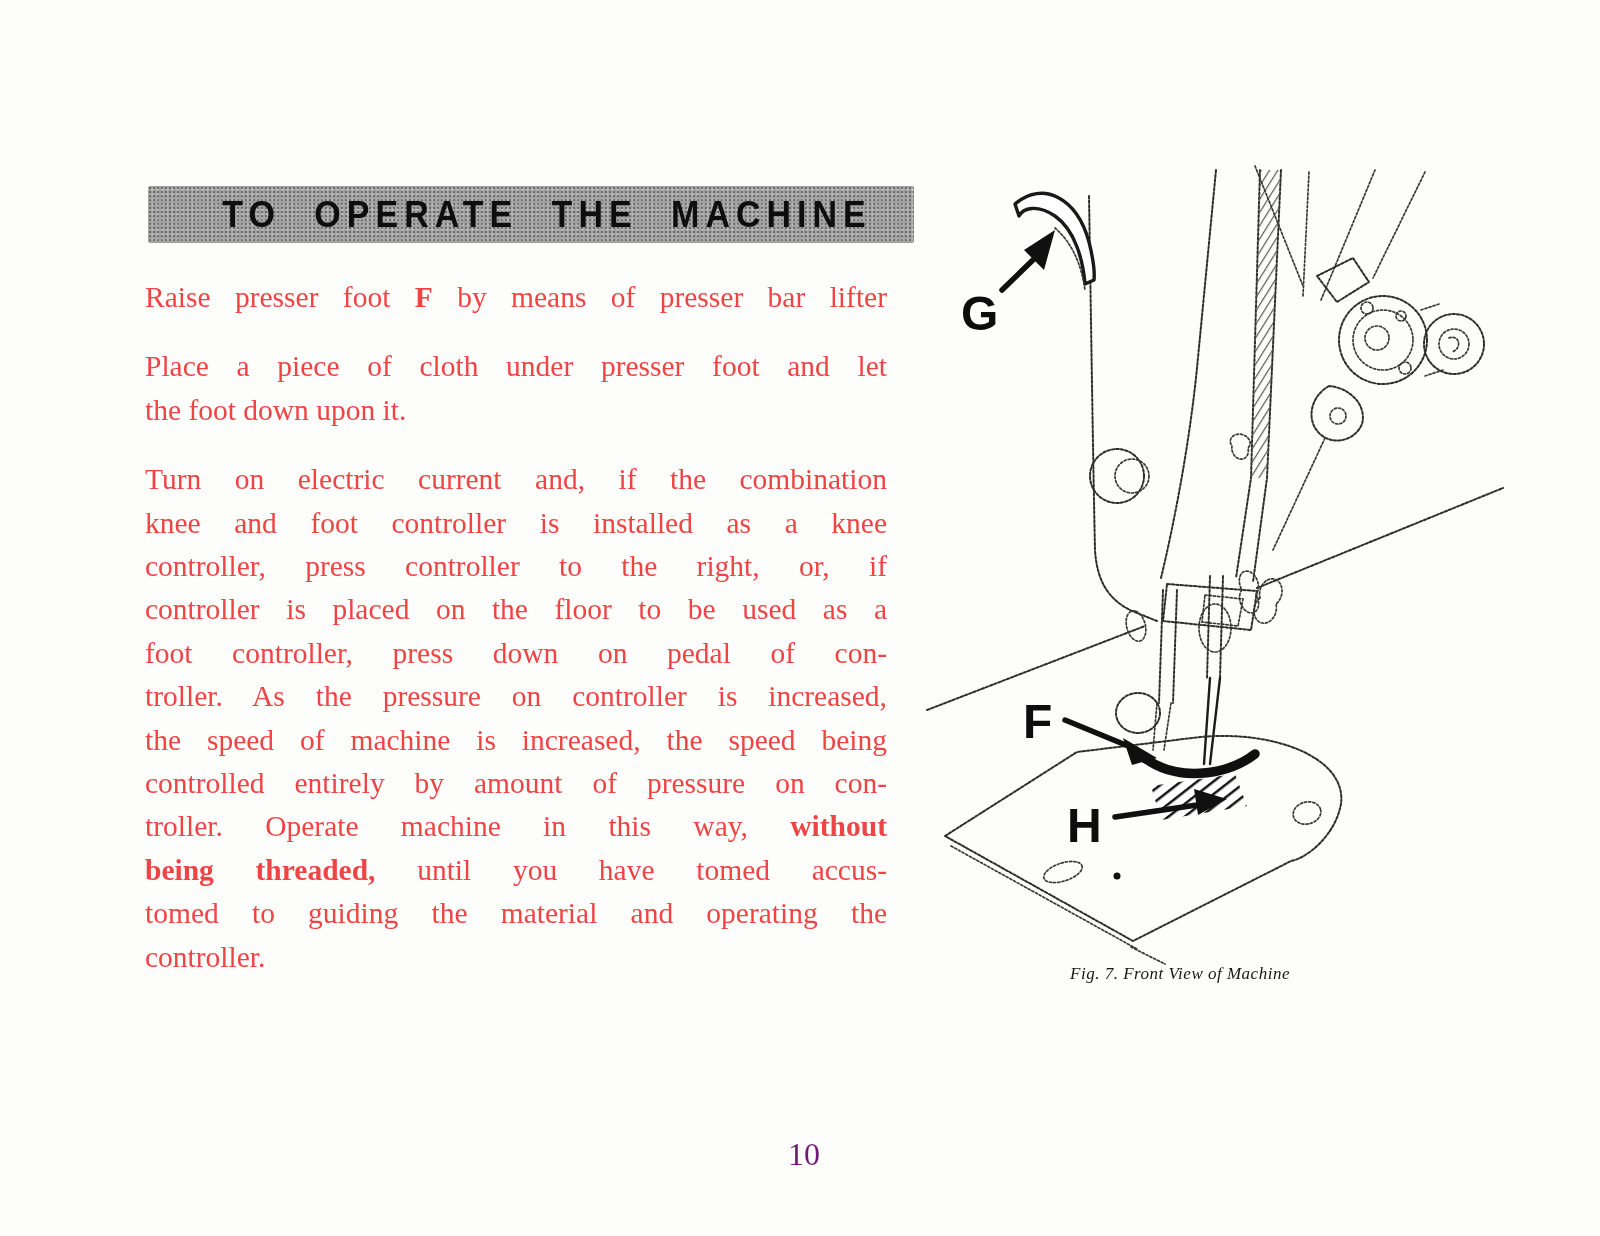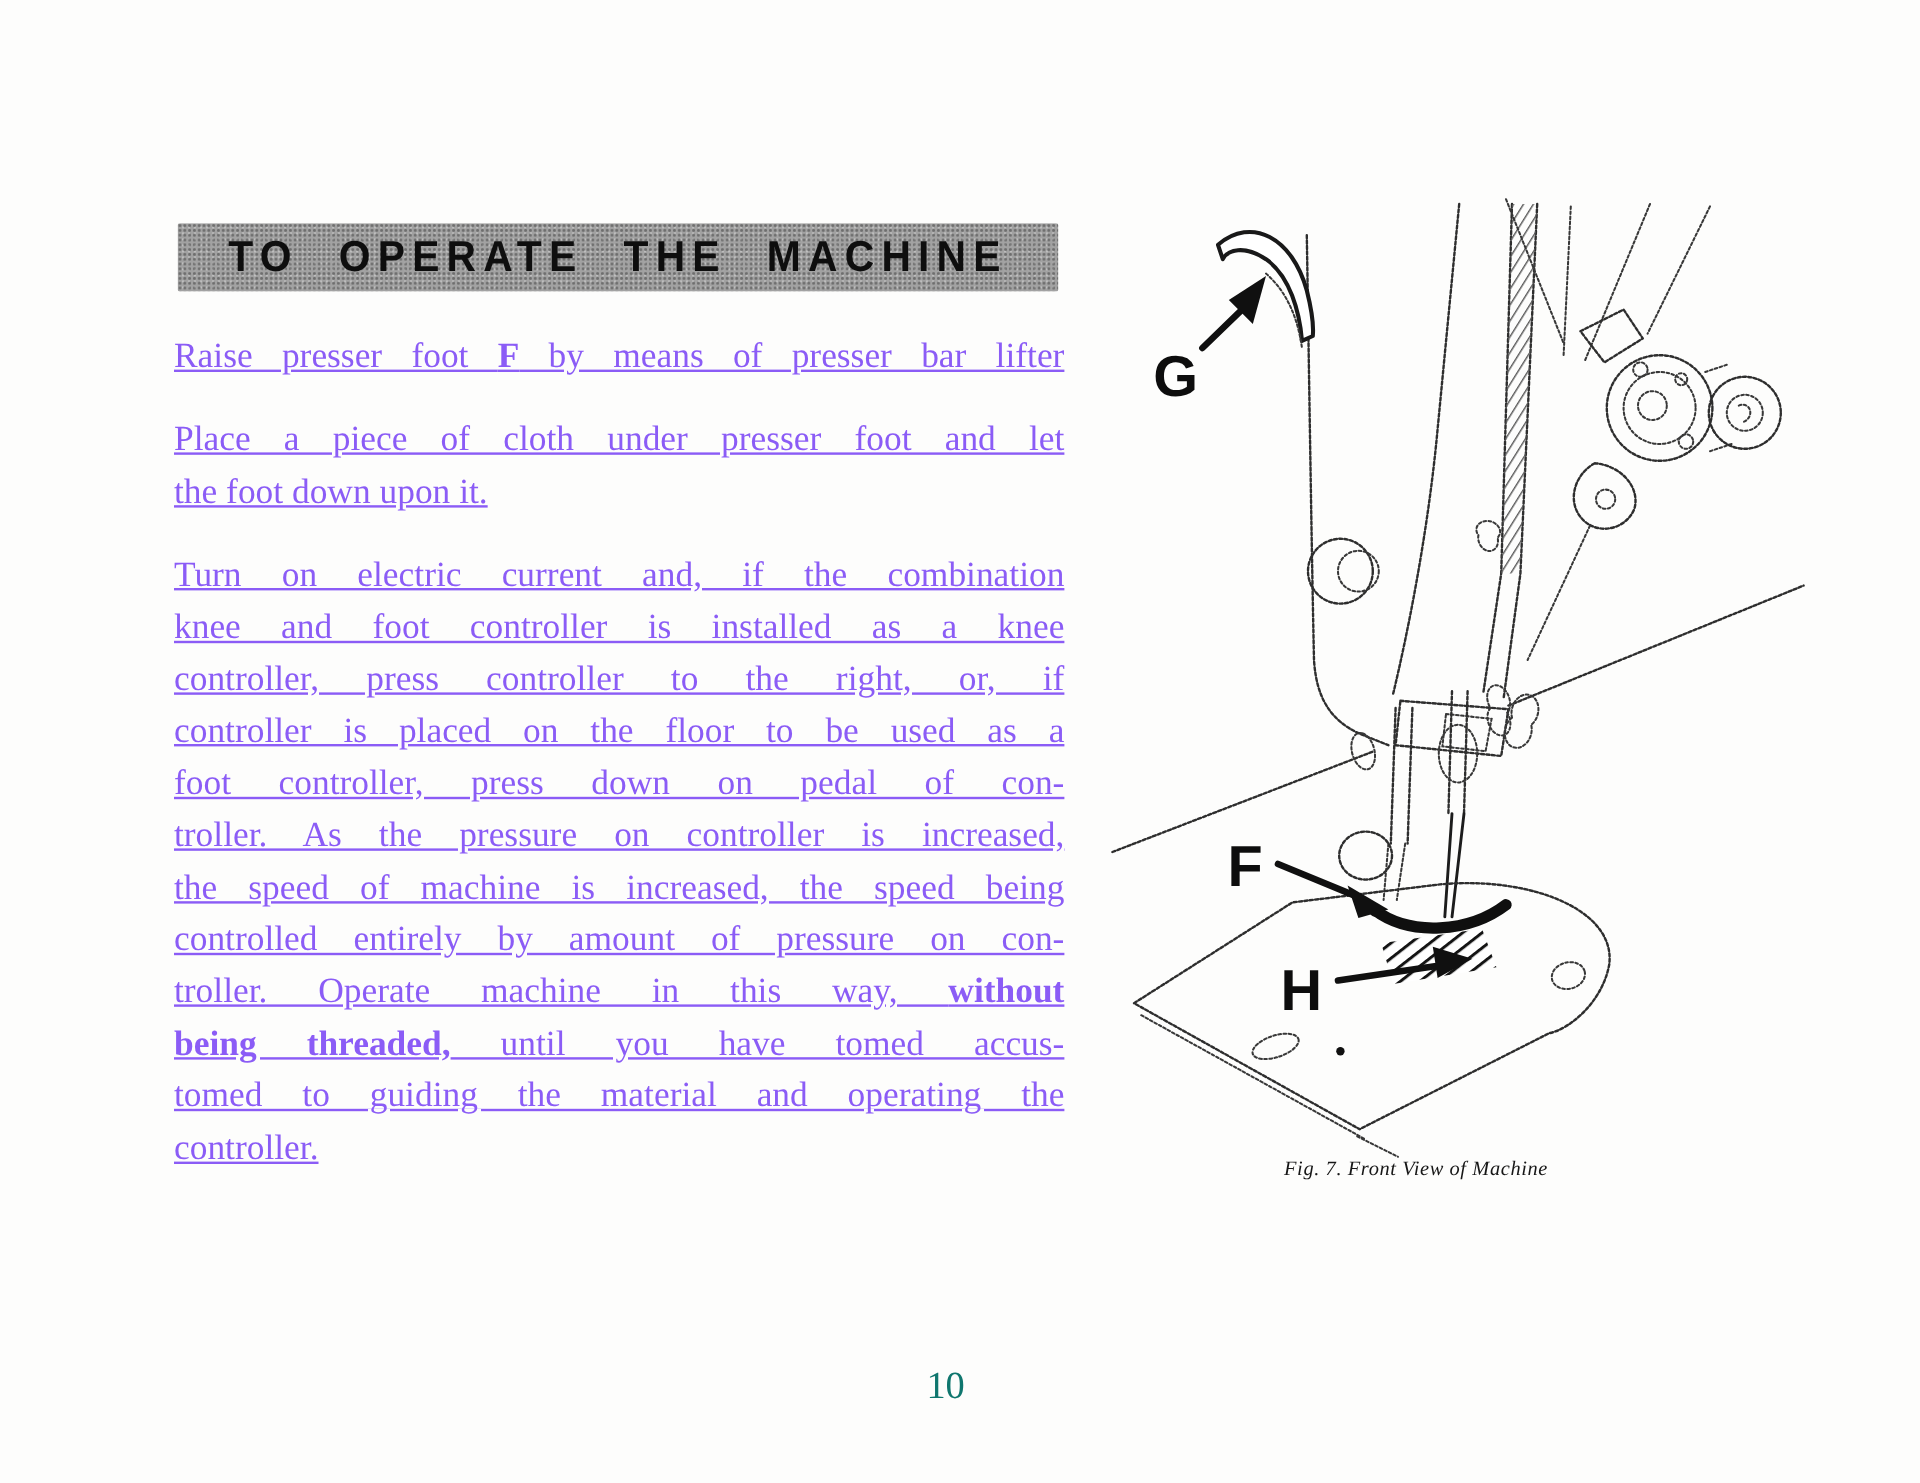--- a/index.html
+++ b/index.html
@@ -13,46 +13,46 @@
   
   .banner{
     position:absolute;left:148px;top:186px;width:734px;height:57px;
     background-color:#a2a2a2;
     background-image:
       radial-gradient(circle, rgba(25,25,25,.38) 1px, transparent 1.35px),
       radial-gradient(circle, rgba(255,255,255,.30) 1px, transparent 1.25px);
     background-size:4px 4px,5px 5px;
     background-position:0 0,2px 1px;
     border-radius:2px;
-    display:flex;align-items:center;justify-content:center;
+    display:flex;align-items:center;justify-content:center;padding-left:32px;
   }
   .banner-title{
     font-family:"Liberation Sans", sans-serif;
     font-weight:bold;font-size:34px;letter-spacing:6px;word-spacing:18px;
     color:#0e0e0e;transform:scaleY(1.06);white-space:nowrap;
   }
 
   
   .text-col{
     position:absolute;left:145px;top:276px;width:742px;
-    color:#8b5cf6;font-size:29.5px;text-decoration:underline;
+    color:#ef4444;font-size:29.5px;
   }
   .para{margin:0 0 26px 0;}
   .line{line-height:43.4px;text-align:justify;}
   .line.j{text-align-last:justify;}
   .line b{font-weight:bold;}
 
   
   .caption{
     position:absolute;left:940px;top:964px;width:480px;text-align:center;
     font-style:italic;font-size:17px;color:#171717;letter-spacing:.5px;
   }
   .pagenum{
-    position:absolute;left:0;top:1136px;width:1576px;text-align:center;
-    font-size:32px;color:#0f766e;font-family:Liberation Serif, serif;
+    position:absolute;left:16px;top:1136px;width:1576px;text-align:center;
+    font-size:32px;color:#701a75;font-family:Liberation Serif, serif;
   }
 
   
   svg.illus{position:absolute;left:905px;top:158px;}
   .ln{fill:none;stroke:#2e2e2e;stroke-width:2;stroke-linecap:round;stroke-linejoin:round;stroke-dasharray:2.6 1.9;}
   .ln2{fill:none;stroke:#383838;stroke-width:1.7;stroke-linecap:round;stroke-dasharray:2.2 2;}
   .sol{fill:none;stroke:#1c1c1c;stroke-width:2.4;stroke-linecap:round;}
   .blk{fill:#101010;stroke:none;}
   .arrow{stroke:#101010;stroke-width:5.5;stroke-linecap:round;fill:none;}
   text.lbl{font-family:"Liberation Sans", sans-serif;font-weight:bold;font-size:48px;fill:#0d0d0d;}

